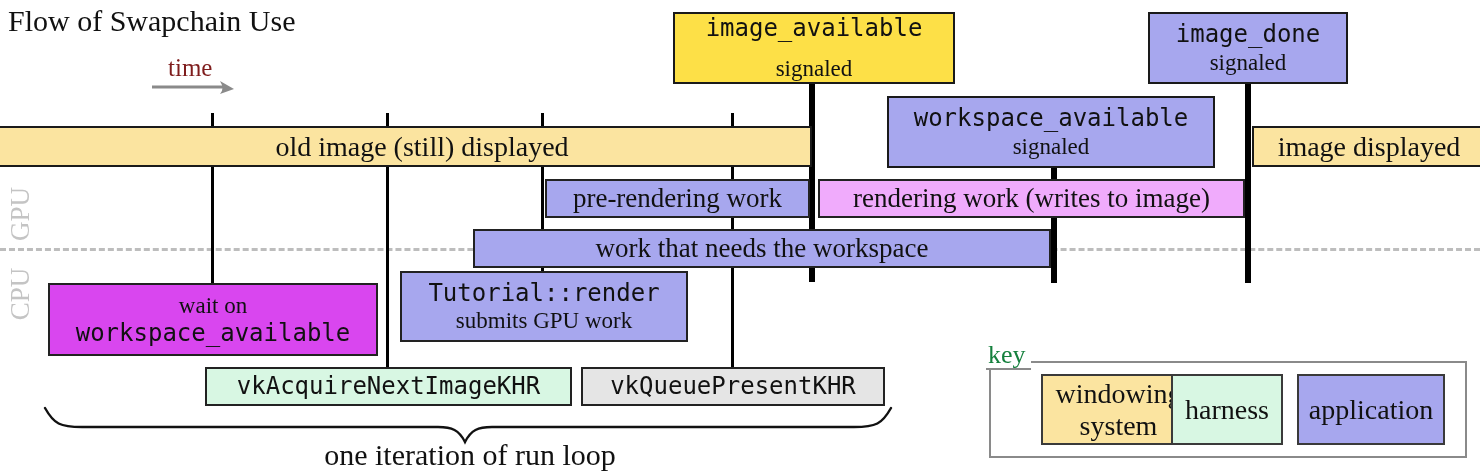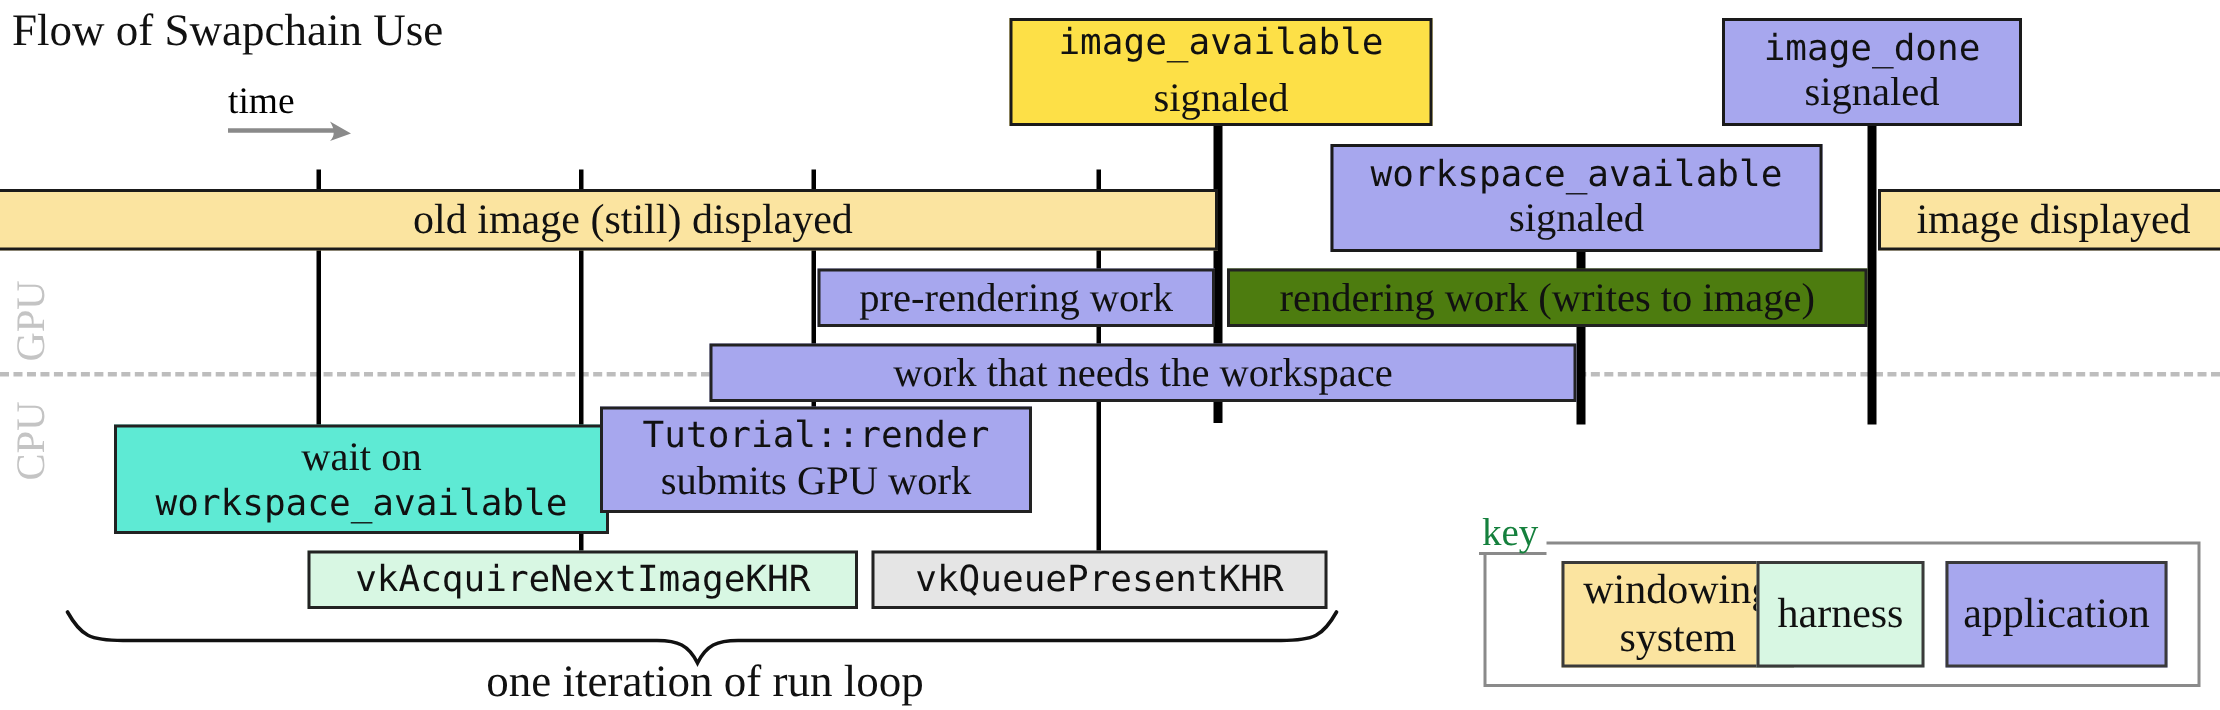--- a/index.html
+++ b/index.html
@@ -3,27 +3,27 @@
 <meta charset="utf-8">
 <style>
   html,body{margin:0;padding:0;background:#fff;}
   #stage{
     position:relative; width:1480px; height:473px; overflow:hidden;
     background:#ffffff; font-family:"Liberation Serif","DejaVu Serif",serif; color:#111;
   }
   .abs{position:absolute;}
   
   .title{left:8px; top:4px; font-size:30px; color:#111;}
-  .time-label{left:152px; top:54px; font-size:25px; color:#000000;}
+  .time-label{left:168px; top:54px; font-size:25px; color:#7f1d1d;}
   .vlabel{
     width:76px; height:36px; line-height:36px; text-align:center;
     font-size:27px; color:#c4c4c4; transform:rotate(-90deg); z-index:1;
   }
   .mono{font-family:"DejaVu Sans Mono","Liberation Mono",monospace; font-size:24px;}
-  .ser{font-size:27px;}
+  .ser{font-size:23px;}
   
   .vline{background:#000; z-index:2; width:3px;}
   .vline.thick{width:6px;}
   .dashline{left:0; top:248px; width:1480px; border-top:3px dashed #bdbdbd; z-index:1;}
   
   .bar,.evt,.work,.cpu2,.cpu1{
     display:flex; flex-direction:column; align-items:center; justify-content:center;
     box-sizing:border-box; text-align:center; z-index:3; line-height:1.18;
   }
   .bar{border:2px solid #1a1a1a; font-size:28px; flex-direction:row;}
@@ -96,28 +96,28 @@
     <span class="ser">signaled</span>
   </div>
   <div class="abs evt evt-imgdone" style="background-color: rgb(167, 167, 238);">
     <span class="mono">image_done</span>
     <span class="ser">signaled</span>
   </div>
 
   <div class="abs work work-pre" style="background-color: rgb(167, 167, 238);">
     <span>pre-rendering work</span>
   </div>
-  <div class="abs work work-render" style="background-color: #4d7c0f;">
+  <div class="abs work work-render" style="background-color: #f0abfc;">
     <span>rendering work (writes to image)</span>
   </div>
   <div class="abs work work-ws" style="background-color: rgb(167, 167, 238);">
     <span>work that needs the workspace</span>
   </div>
 
-  <div class="abs cpu2 cpu-wait" style="background-color: #5eead4; margin-left: 28px;">
+  <div class="abs cpu2 cpu-wait" style="background-color: #d946ef;">
     <span class="ser">wait on</span>
     <span class="mono">workspace_available</span>
   </div>
   <div class="abs cpu2 cpu-tut" style="background-color: rgb(167, 167, 238);">
     <span class="mono">Tutorial::render</span>
     <span class="ser">submits GPU work</span>
   </div>
   <div class="abs cpu1 cpu-acq" style="background-color: rgb(216, 247, 227);">
     <span class="mono">vkAcquireNextImageKHR</span>
   </div>

